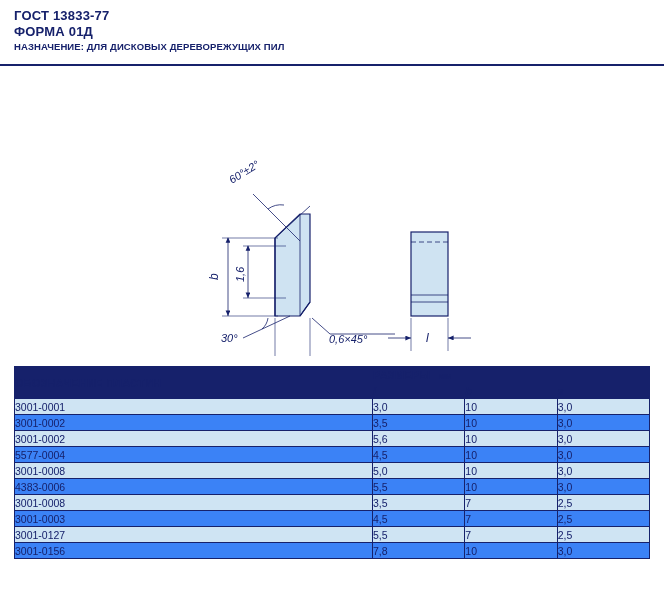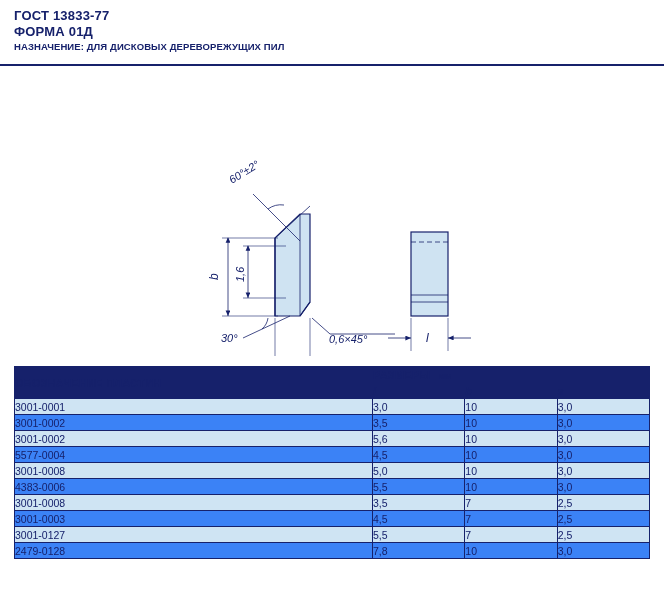--- a/index.html
+++ b/index.html
@@ -261,21 +261,21 @@
           <td>7</td>
           <td>2,5</td>
         </tr>
         <tr class="row-a">
           <td>3001-0127</td>
           <td>5,5</td>
           <td>7</td>
           <td>2,5</td>
         </tr>
         <tr class="row-b">
-          <td>2479-0128</td>
+          <td>3001-0156</td>
           <td>7,8</td>
           <td>10</td>
           <td>3,0</td>
         </tr>
       </tbody>
     </table>
   </div>
 
 </div>
 

